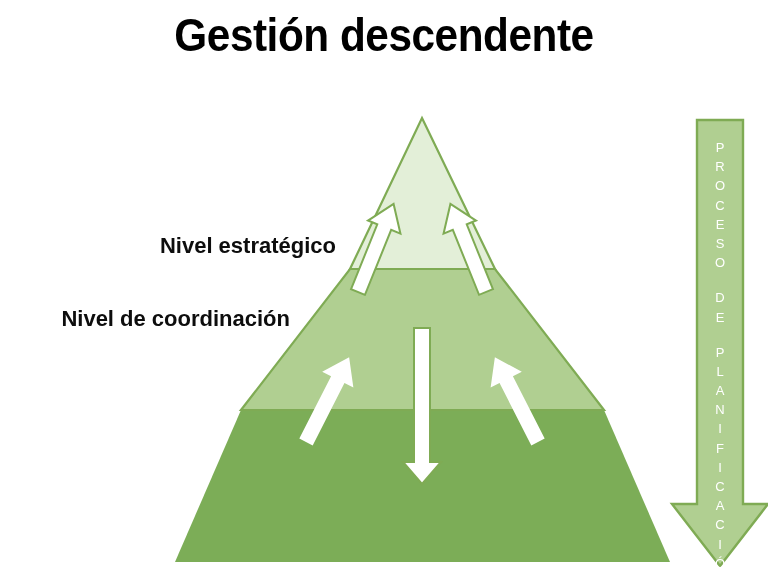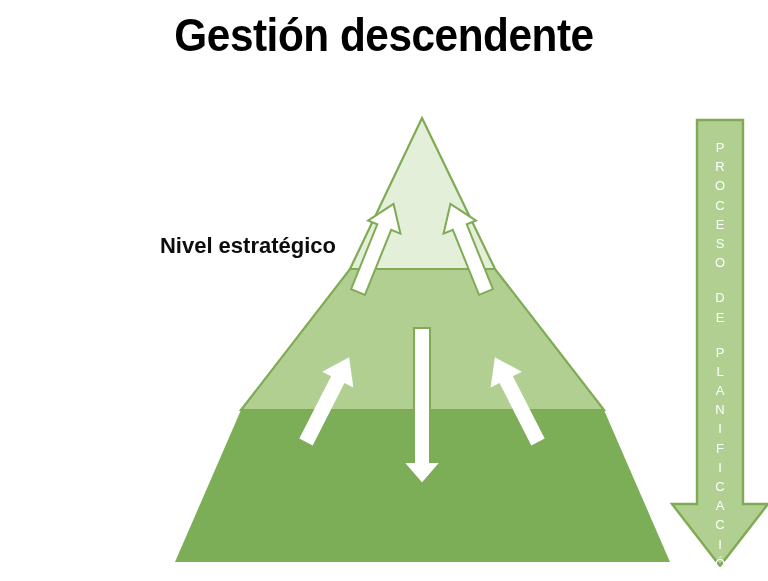--- a/index.html
+++ b/index.html
@@ -126,20 +126,21 @@
     </g>
 
     <g>
       <polygon points="697,120 743,120 743,504 768,504 720,566 672,504 697,504" fill="#b0cf91" stroke="#7fab54" stroke-width="2.4" stroke-linejoin="miter"></polygon>
     </g>
 
   </svg>
 
   <div class="tier-label" id="label-strategic">Nivel estratégico</div>
 
+  <div class="tier-label" id="label-coordination">Nivel de coordinación</div>
 
 
   <div id="process-text">
       <span class="plchar">P</span>
       <span class="plchar">R</span>
       <span class="plchar">O</span>
       <span class="plchar">C</span>
       <span class="plchar">E</span>
       <span class="plchar">S</span>
       <span class="plchar">O</span>

